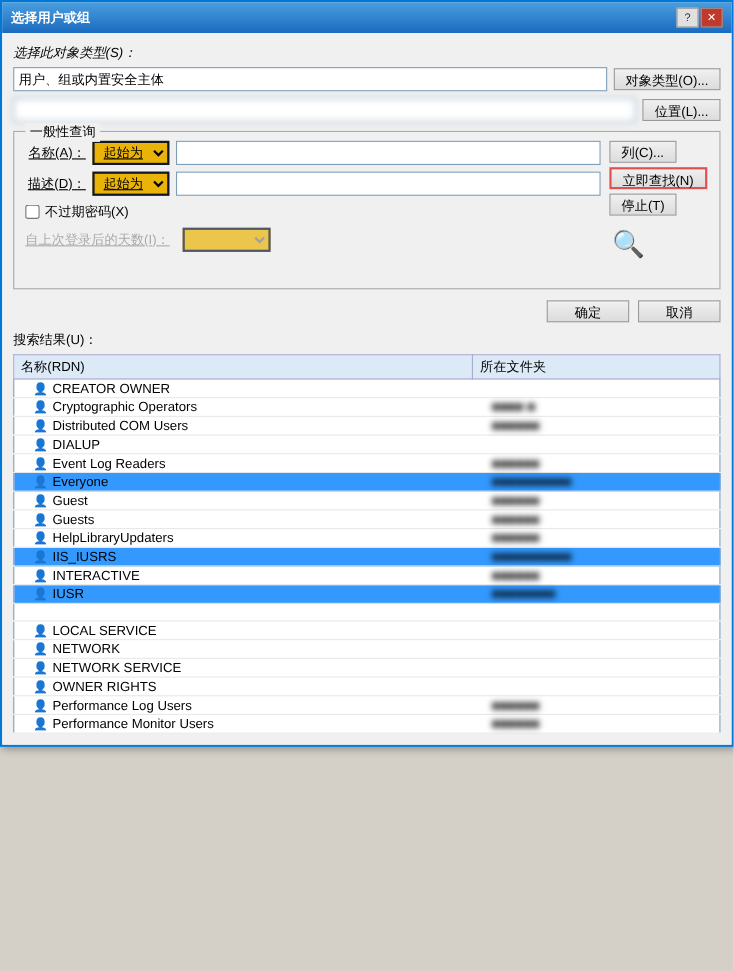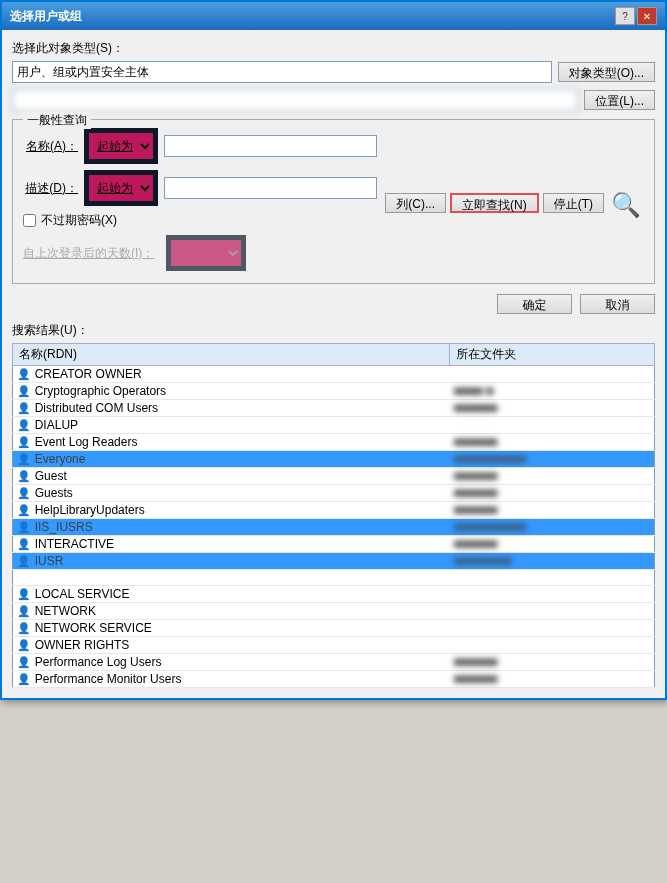--- a/index.html
+++ b/index.html
@@ -51,20 +51,21 @@
       color: white;
     }
     .window-body {
       padding: 10px;
       background: #f0f0f0;
     }
     .section-label {
       font-size: 12px;
       color: #000;
       margin-bottom: 4px;
+      font-style: italic;
     }
     .input-row {
       display: flex;
       align-items: center;
       margin-bottom: 6px;
       gap: 6px;
     }
     .text-input {
       height: 22px;
       border: 1px solid #7f9db9;
@@ -83,21 +84,21 @@
       cursor: pointer;
       font-size: 12px;
       white-space: nowrap;
     }
     .btn-highlighted {
       border: 2px solid #e05050;
       background: linear-gradient(to bottom, #f0f0f0, #dcdcdc);
     }
     .group-box {
       border: 1px solid #aaa;
-      padding: 8px 10px 6px;
+      padding: 8px 10px 22px;
       margin: 8px 0;
       position: relative;
     }
     .group-box-title {
       position: absolute;
       top: -8px;
       left: 10px;
       background: #f0f0f0;
       padding: 0 4px;
       font-size: 12px;
@@ -109,23 +110,23 @@
       gap: 6px;
       text-decoration: underline;
     }
     .form-label {
       width: 55px;
       text-align: right;
       font-size: 12px;
       flex-shrink: 0;
     }
     .select-box {
-      height: 36px;
-      border: 5px solid #0f172a;
-      background: #be185d;
+      height: 22px;
+      border: 2px solid #0f172a;
+      background: #eab308;
       font-size: 12px;
       padding: 1px 4px;
       min-width: 70px;
     }
     .form-input {
       height: 22px;
       border: 1px solid #7f9db9;
       background: white;
       padding: 2px 4px;
       font-size: 12px;
@@ -145,23 +146,24 @@
     .search-icon {
       width: 36px;
       height: 36px;
       display: flex;
       align-items: center;
       justify-content: center;
       font-size: 24px;
     }
     .right-buttons {
       display: flex;
+      flex-direction: column;
       gap: 4px;
       justify-content: flex-start;
-      align-items: center;
+      align-items: flex-start;
       min-width: 90px;
     }
     .form-area {
       display: flex;
       gap: 8px;
     }
     .form-left {
       flex: 1;
     }
     .bottom-buttons {
@@ -184,27 +186,27 @@
     .results-table th {
       background: #dce9f7;
       border: 1px solid #aac;
       padding: 2px 6px;
       text-align: left;
       font-size: 12px;
       font-weight: normal;
     }
     .results-table td {
       border-bottom: 1px solid #e8e8e8;
-      padding: 1px 4px;
+      padding: 1px 17px;
       font-size: 12px;
       height: 16px;
     }
     .results-table tr.selected td {
       background: #3399ff;
-      color: #404040;
+      color: #000000;
     }
     .days-select {
       min-width: 80px;
     }
     .disabled-area {
       color: #aaa;
     }
     .blurred {
       filter: blur(3px);
       display: inline-block;

